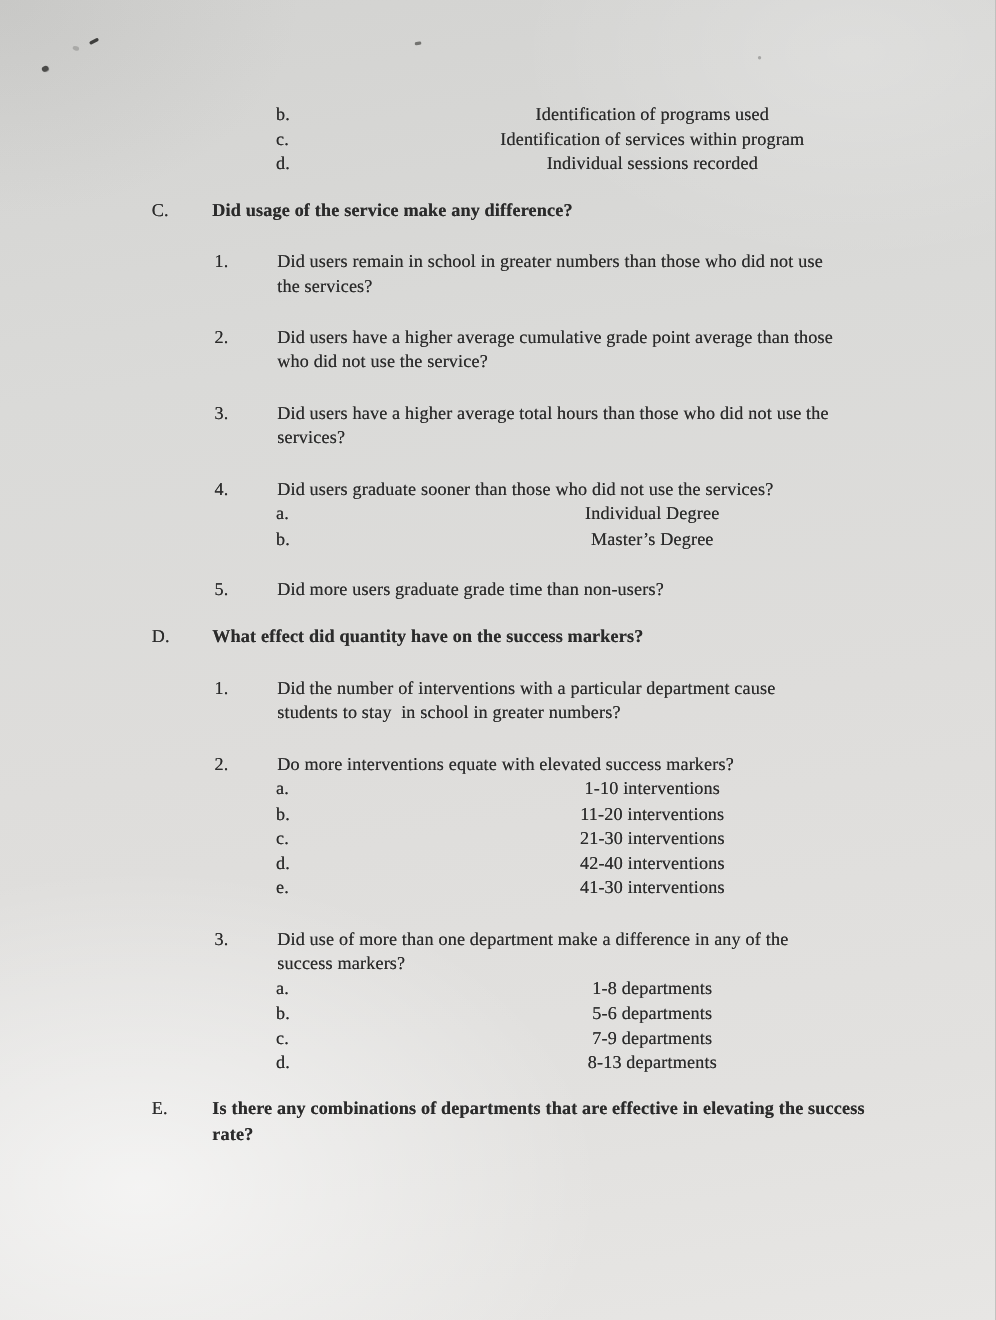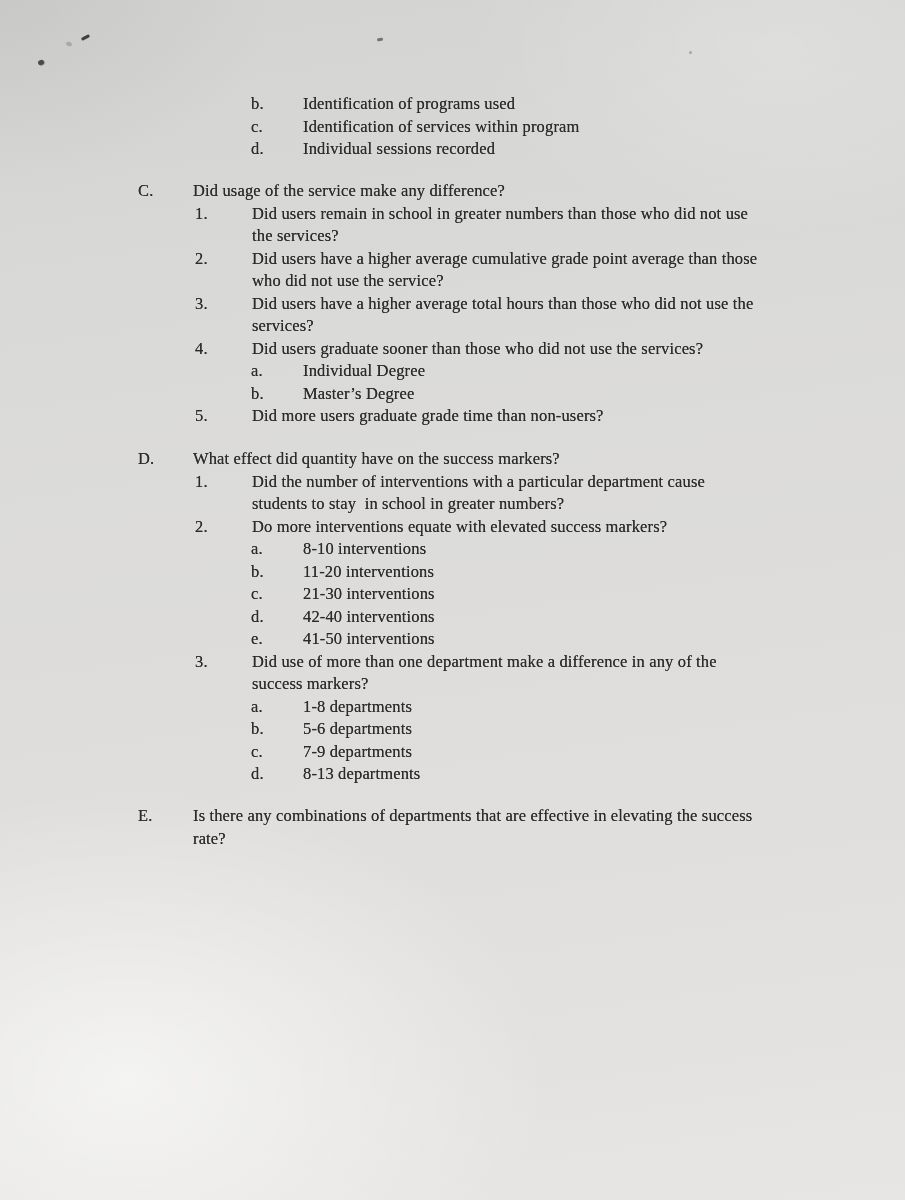--- a/index.html
+++ b/index.html
@@ -28,25 +28,25 @@
     font-size: 16.5px;
     line-height: 22.5px;
     letter-spacing: 0.15px;
     filter: blur(0.3px);
     text-shadow: 0 0 0.6px rgba(43,43,43,0.8);
   }
   .row { position: relative; }
   .row .lbl { position: absolute; top: 0; left: 0; }
   .row .txt { display: block; white-space: pre-wrap; }
   .l1 > .lbl { left: 0; }
-  .l1 > .txt { padding-left: 55px; }
+  .l1 > .txt { padding-left: 55px; font-weight: bold; }
   .l2 > .lbl { left: 57px; }
-  .l2 > .txt { padding-left: 114px; }
+  .l2 > .txt { padding-left: 114px; margin-top: 24px; }
   .l3 > .lbl { left: 113px; }
-  .l3 > .txt { padding-left: 165px; }
+  .l3 > .txt { padding-left: 165px; text-align: center; }
   .section-c { margin-top: 19.5px; }
   .section-d { margin-top: 20.5px; }
   .section-e { margin-top: 19.5px; }
   
   .speck { position: absolute; background: #4b4b49; border-radius: 50%; }
   #speck-dot    { left: 38px;  top: 60px; width: 6px; height: 5px; transform: rotate(-20deg); box-shadow: 0.5px 0.5px 0.8px rgba(60,60,58,0.6); }
   #speck-dash-1 { left: 81px;  top: 36px; width: 9px; height: 3px; border-radius: 2px; transform: rotate(-28deg); background: #3f3f3d; }
   #speck-faint  { left: 66px;  top: 42px; width: 6px; height: 4px; background: rgba(140,140,138,0.55); transform: rotate(20deg); }
   #speck-dash-2 { left: 377px; top: 38px; width: 6px; height: 2.5px; border-radius: 2px; background: rgba(90,90,88,0.8); transform: rotate(-8deg); }
   #speck-tiny   { left: 689px; top: 51px; width: 3px; height: 3px; background: rgba(130,130,128,0.6); }
@@ -126,37 +126,37 @@
         <span class="lbl">1.</span>
         <span class="txt">Did the number of interventions with a particular department cause
 students to stay  in school in greater numbers?</span>
       </div>
       <div class="row l2">
         <span class="lbl">2.</span>
         <span class="txt">Do more interventions equate with elevated success markers?</span>
       </div>
       <div class="row l3">
         <span class="lbl">a.</span>
-        <span class="txt">8-10 interventions</span>
+        <span class="txt">1-10 interventions</span>
       </div>
       <div class="row l3">
         <span class="lbl">b.</span>
         <span class="txt">11-20 interventions</span>
       </div>
       <div class="row l3">
         <span class="lbl">c.</span>
         <span class="txt">21-30 interventions</span>
       </div>
       <div class="row l3">
         <span class="lbl">d.</span>
         <span class="txt">42-40 interventions</span>
       </div>
       <div class="row l3">
         <span class="lbl">e.</span>
-        <span class="txt">41-50 interventions</span>
+        <span class="txt">41-30 interventions</span>
       </div>
       <div class="row l2">
         <span class="lbl">3.</span>
         <span class="txt">Did use of more than one department make a difference in any of the
 success markers?</span>
       </div>
       <div class="row l3">
         <span class="lbl">a.</span>
         <span class="txt">1-8 departments</span>
       </div>

